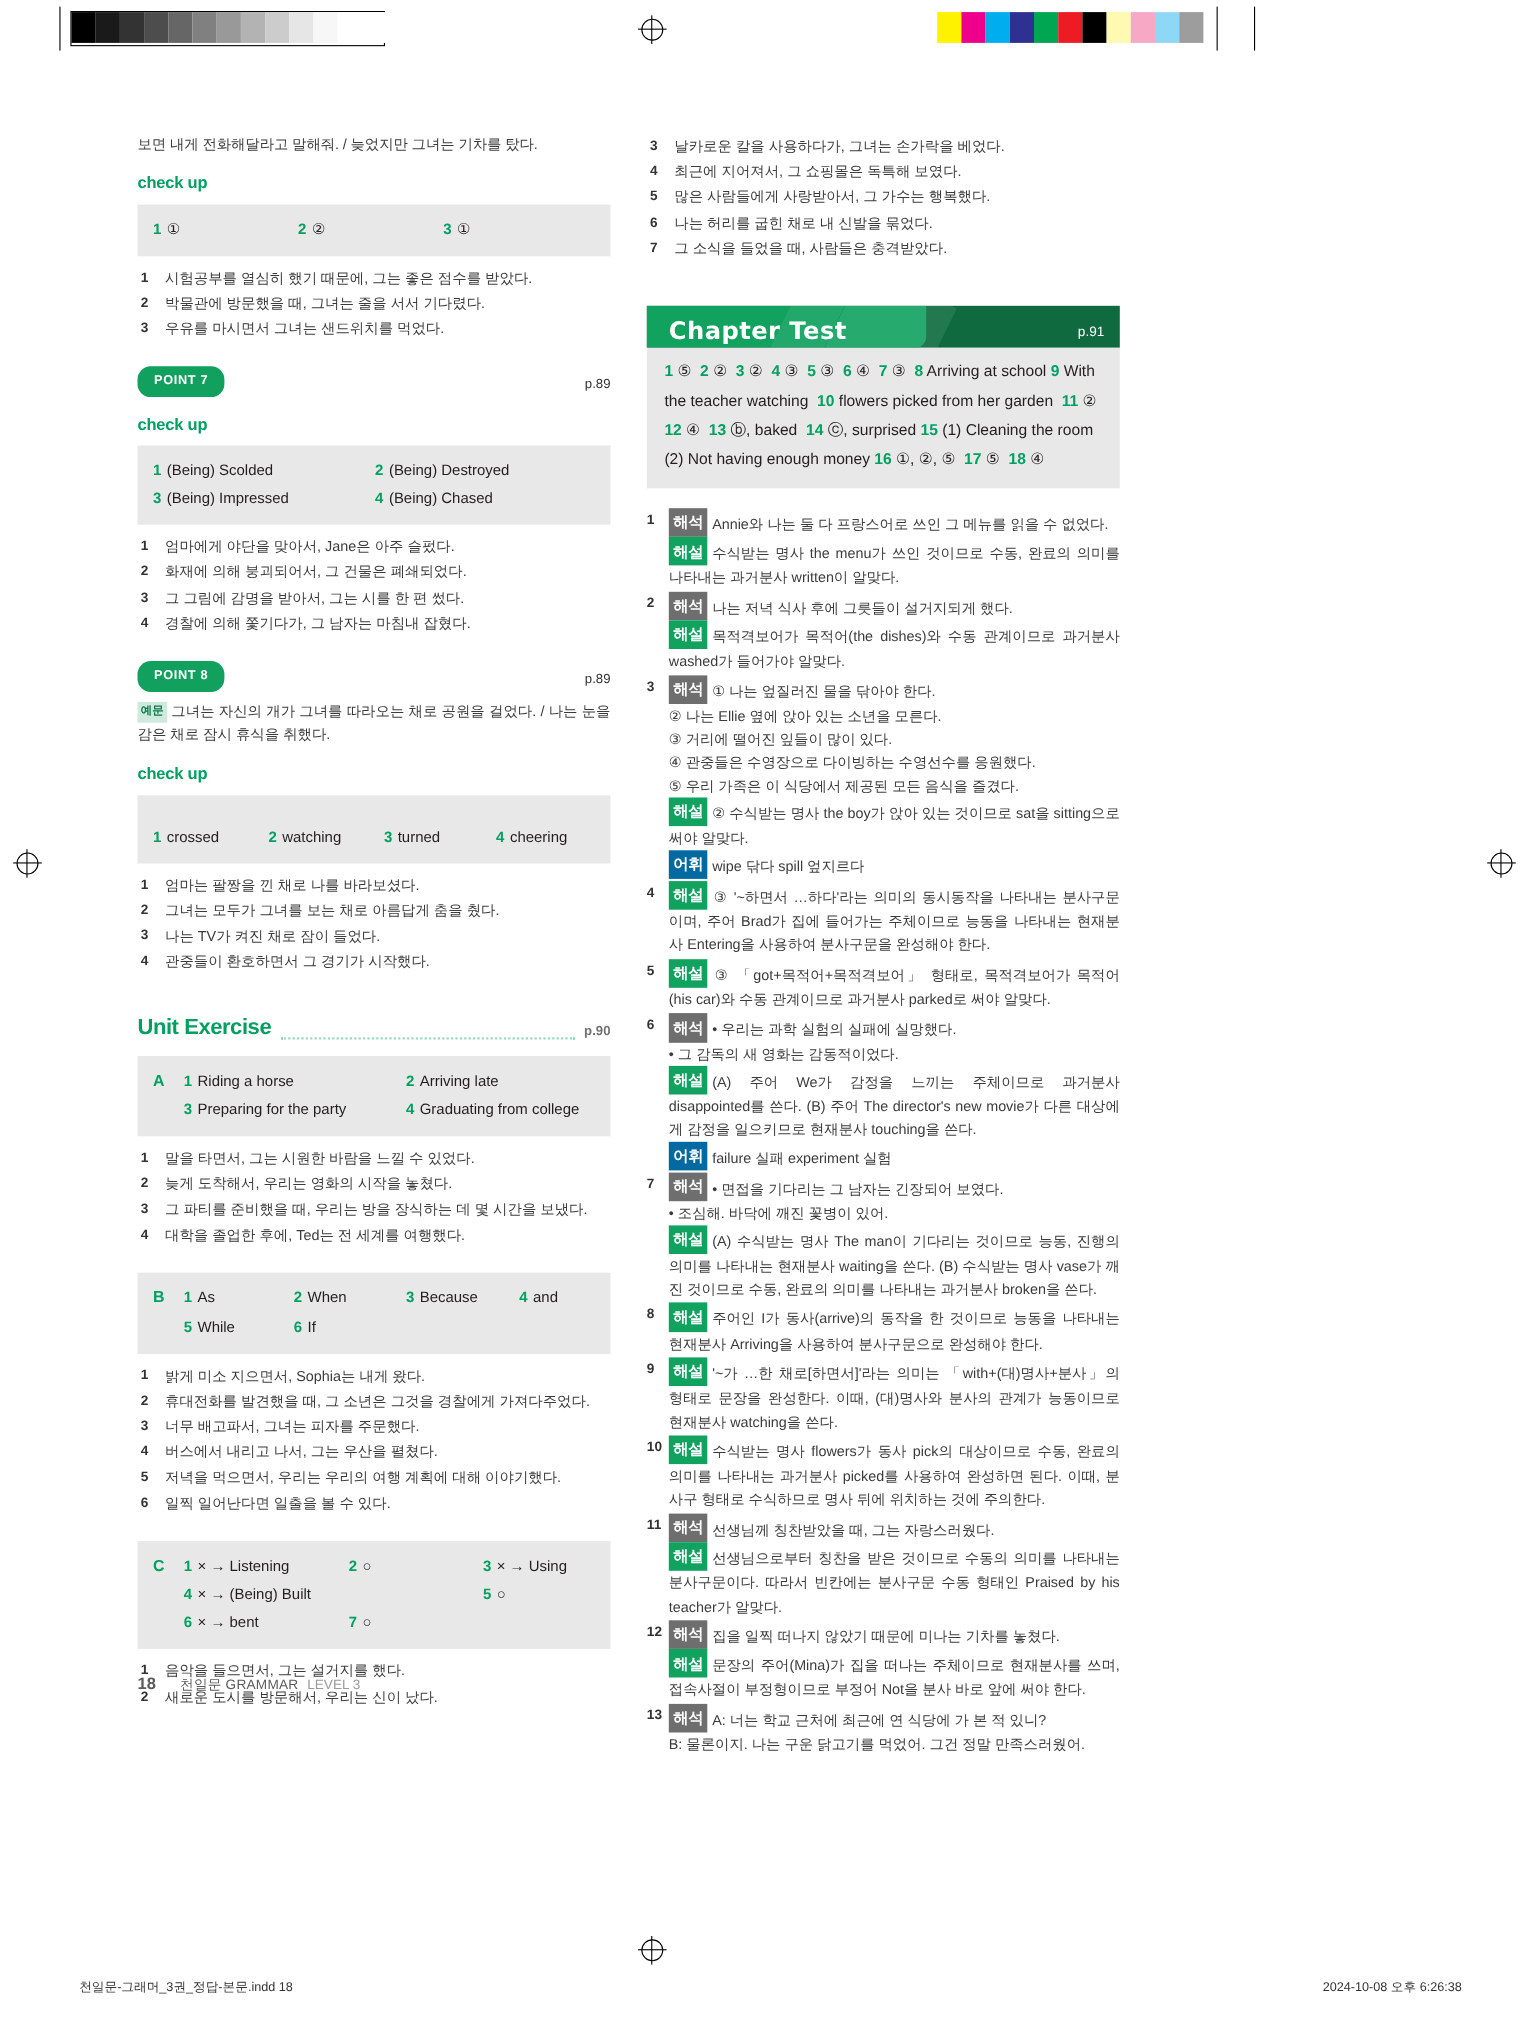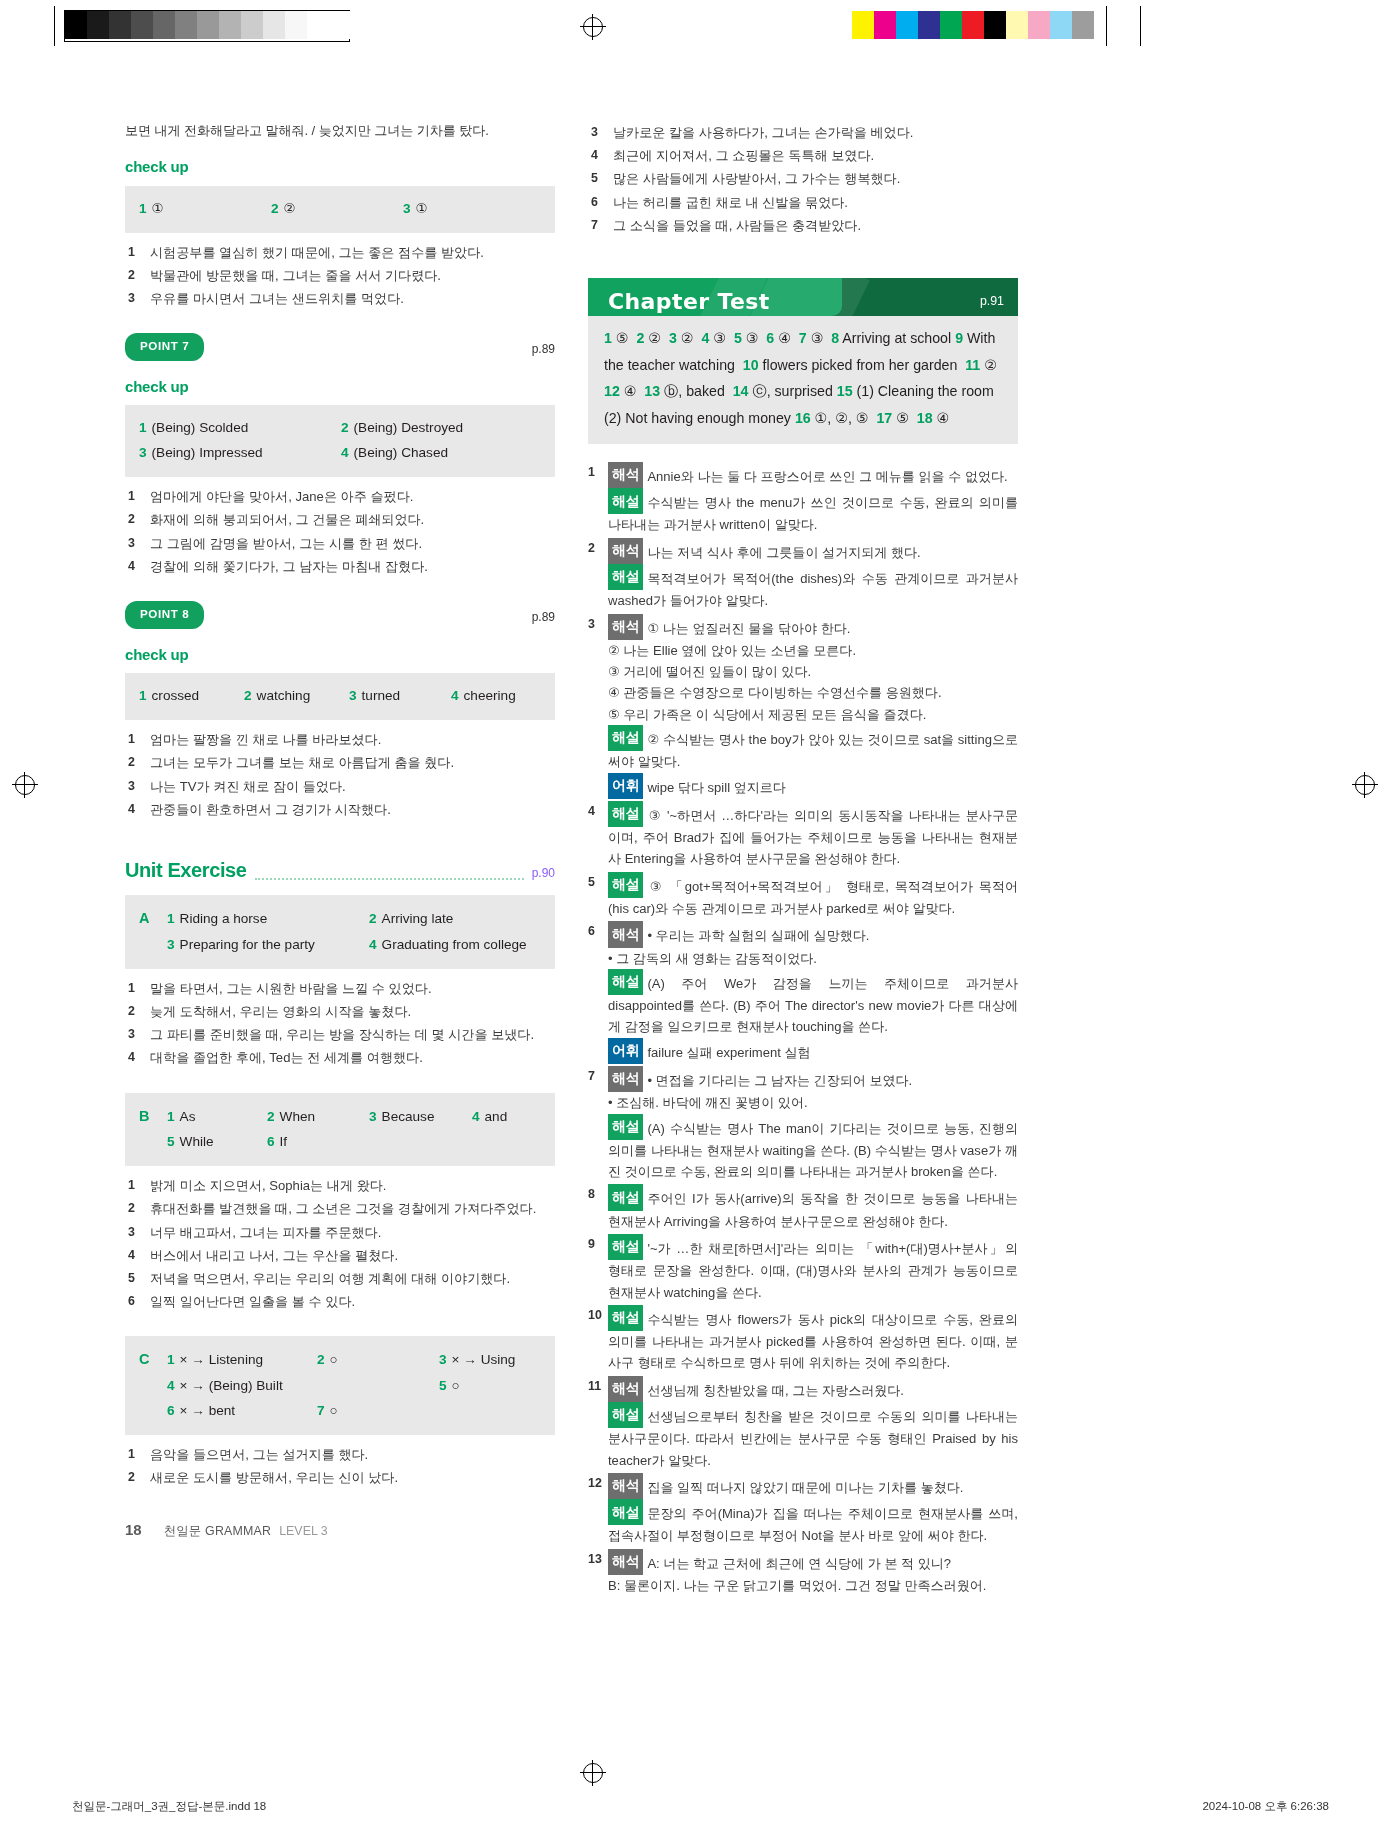--- a/index.html
+++ b/index.html
@@ -47,21 +47,21 @@
   .pageref{position:absolute;right:0;bottom:1px;font-size:12px;color:#333;}
   .exsent{margin-top:7px;font-size:13.1px;color:#3b3b3b;text-align:justify;}
   .exlabel{display:inline-block;background:#cfeadd;color:#0b7a4b;
       font-size:10.4px;font-weight:bold;padding:1px 3px;margin-right:4px;
       vertical-align:2px;}
 
   
   .unit-head{display:flex;align-items:flex-end;margin-top:34px;}
   .unit-head .ttl{color:#00a060;font-size:20px;font-weight:bold;letter-spacing:-.4px;}
   .unit-head .dots{flex:1;border-bottom:2.4px dotted #9ad7bd;margin:0 8px 6px;}
-  .unit-head .pg{font-size:12px;color:#8b5cf6;padding-bottom:3px;}
+  .unit-head .pg{font-size:12px;color:#737373;padding-bottom:3px;font-weight:bold;}
 
   
   .chapter{position:relative;margin-top:6px;}
   .ch-ribbon{position:relative;height:38px;background:#0f6b3f;overflow:hidden;}
   .ch-ribbon .lite{position:absolute;left:0;top:0;width:254px;height:38px;background:#11a25f;
        border-radius:0 0 10px 0;}
   .ch-ribbon .sheen{position:absolute;left:176px;top:-22px;width:92px;height:84px;
        background:rgba(255,255,255,.09);transform:rotate(26deg);}
   .ch-ribbon .sheen2{position:absolute;left:124px;top:-26px;width:44px;height:90px;
        background:rgba(255,255,255,.07);transform:rotate(26deg);}
@@ -207,27 +207,28 @@
       <div class="li">
           <span class="n">4</span>
           <span class="t">경찰에 의해 쫓기다가, 그 남자는 마침내 잡혔다.</span>
         </div>
     </div>
 
     <div class="pointwrap">
       <span class="point-badge">POINT 8</span>
       <span class="pageref">p.89</span>
     </div>
+    <div class="exsent"><span class="exlabel">예문</span><span>그녀는 자신의 개가 그녀를 따라오는 채로 공원을 걸었다. / 나는 눈을 감은 채로 잠시 휴식을 취했다.</span></div>
 
     <h3 class="chk">check up</h3>
     <div class="ansbox">
       <div class="row">
         <span style="width:105px;flex:none;"><span class="num">1</span><span class="txt">crossed</span></span>
         <span style="width:105px;flex:none;"><span class="num">2</span><span class="txt">watching</span></span>
-        <span style="width:102px;flex:none;"><span class="num">3</span><span class="txt">turned</span></span>
+        <span style="width:102px;flex:none;margin-top:15px;"><span class="num">3</span><span class="txt">turned</span></span>
         <span><span class="num">4</span><span class="txt">cheering</span></span>
       </div>
     </div>
     <div class="numlist">
       <div class="li">
           <span class="n">1</span>
           <span class="t">엄마는 팔짱을 낀 채로 나를 바라보셨다.</span>
         </div>
       <div class="li">
           <span class="n">2</span>

